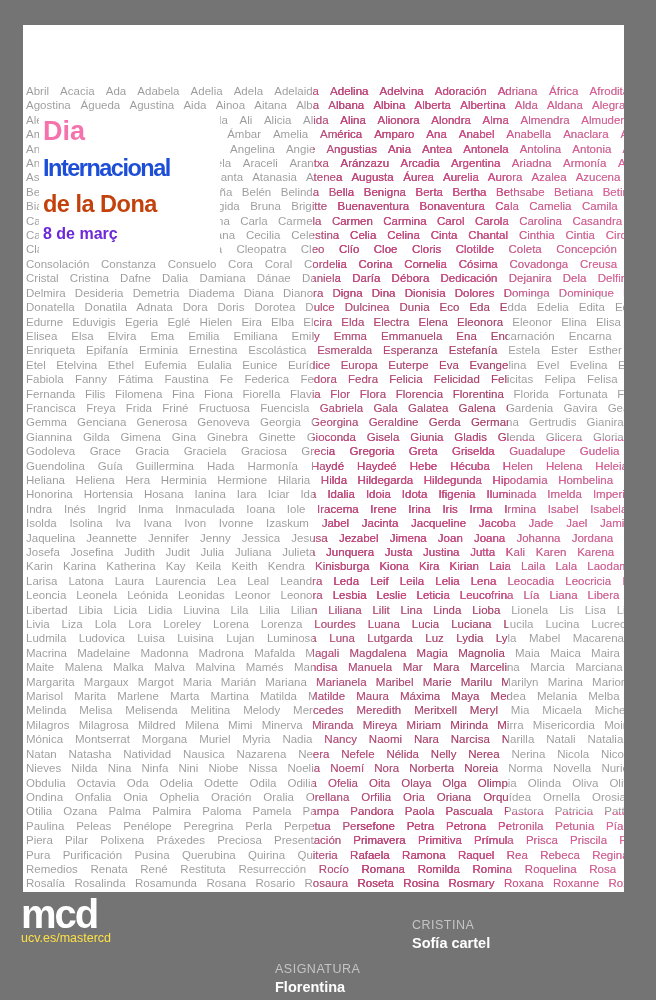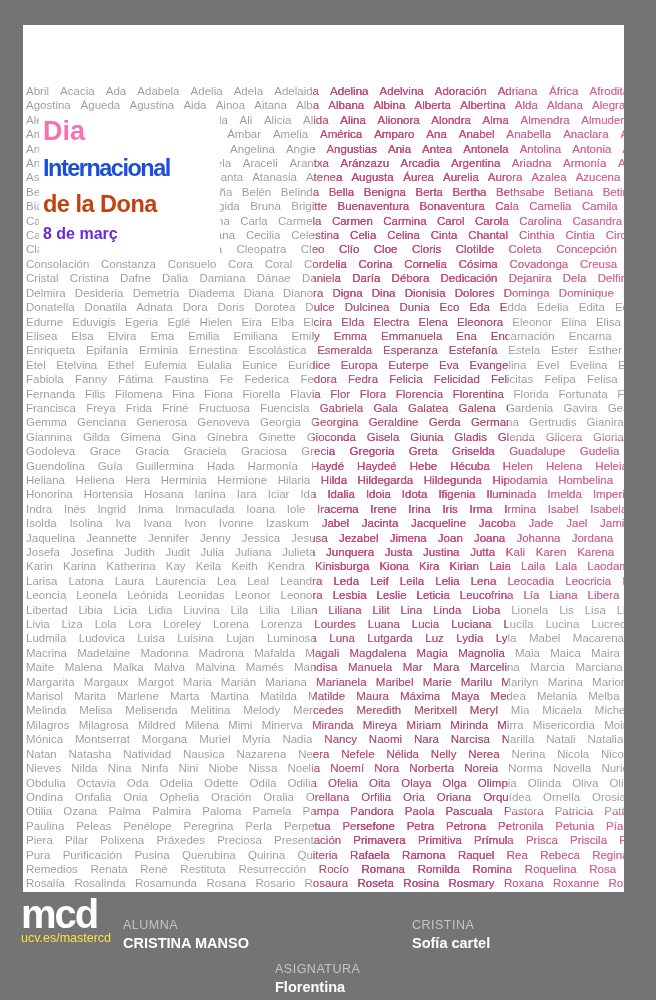--- a/index.html
+++ b/index.html
@@ -64,24 +64,20 @@
       <div class="title-l2">Internacional</div>
       <div class="title-l3">de la Dona</div>
       <div class="title-date">8 de març</div>
     </div>
   </div>
 
   <div class="footer">
     <div class="logo">mcd</div>
     <div class="logo-url">ucv.es/mastercd</div>
 
-    <div class="fcol c1">
-      <div class="lbl">ALUMNA</div>
-      <div class="val">CRISTINA MANSO</div>
-    </div>
     <div class="fcol c2">
       <div class="lbl">ASIGNATURA</div>
       <div class="val">Florentina</div>
     </div>
     <div class="fcol c3">
       <div class="lbl">CRISTINA</div>
       <div class="val">Sofía cartel</div>
     </div>
   </div>
 

